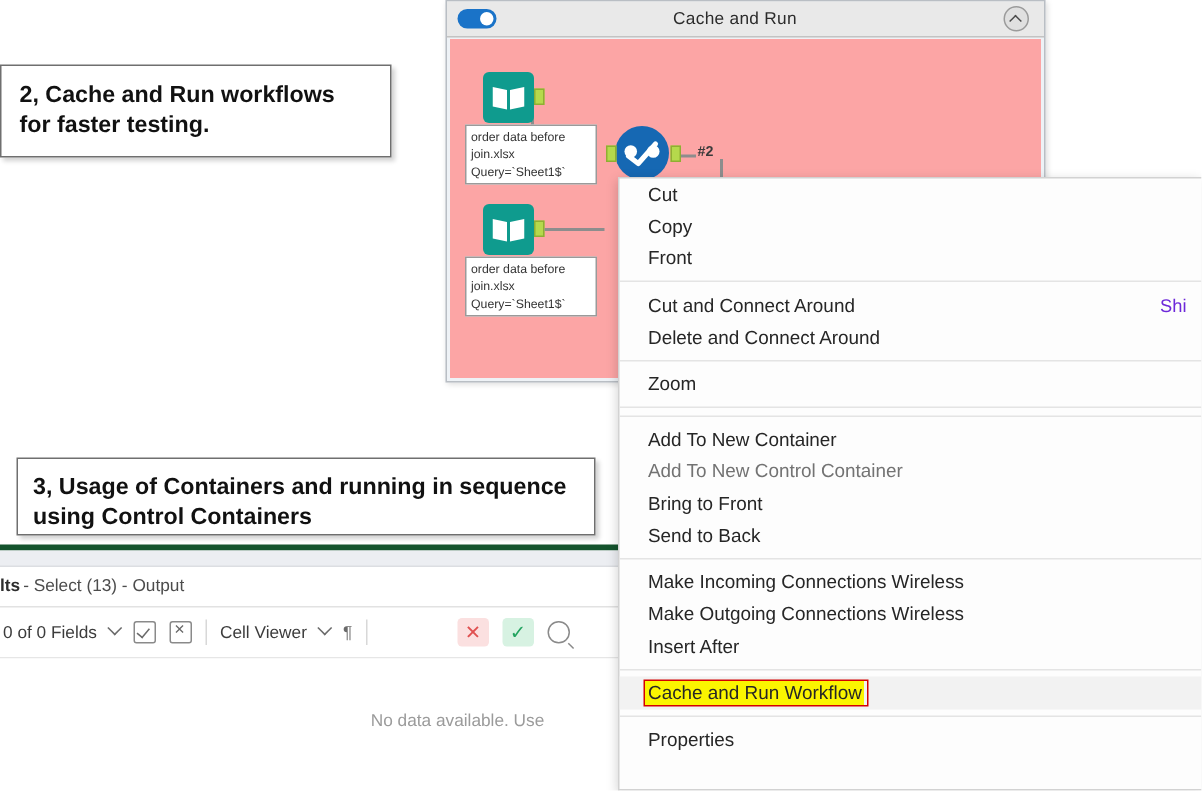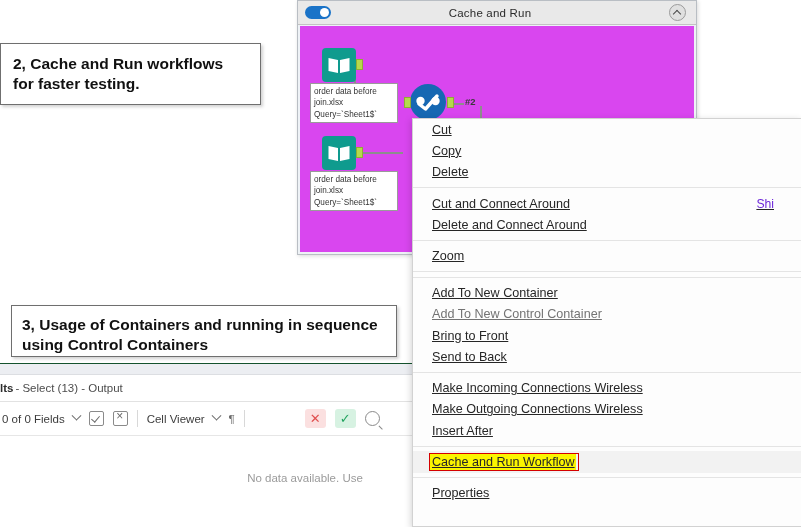--- a/index.html
+++ b/index.html
@@ -114,21 +114,21 @@
     border-left: 1.6px solid #4a4a4a;
     border-top: 1.6px solid #4a4a4a;
     transform: rotate(45deg);
   }
   #canvas-area {
     position: absolute;
     left: 2px;
     top: 25px;
     right: 2px;
     bottom: 2px;
-    background: #d946ef;
+    background: #fca5a5;
     overflow: hidden;
   }
 
   
   .tool-icon {
     position: absolute;
     border-radius: 3px;
   }
   .tool-input {
     width: 34px;
@@ -205,21 +205,21 @@
   }
 
   
   #results-panel {
     position: absolute;
     left: 0px;
     top: 363px;
     width: 520px;
     height: 132px;
     background: #ffffff;
-    border-top: 1px solid #14532d;
+    border-top: 4px solid #14532d;
     box-sizing: border-box;
   }
   #results-topbar {
     height: 10px;
     background: #eceef2;
     border-bottom: 1px solid #dcdee2;
   }
   #results-title {
     height: 26px;
     display: flex;
@@ -322,24 +322,23 @@
     box-sizing: border-box;
     font-size: 12.6px;
     color: #262626;
     overflow: hidden;
   }
   .menu-item {
     height: 21.3px;
     display: flex;
     align-items: center;
     padding-left: 19px;
-    padding-right: 27px;
+    padding-right: 10px;
     white-space: nowrap;
     position: relative;
-    text-decoration: underline;
   }
   .menu-item .mi-label { position: relative; z-index: 2; }
   .menu-item.disabled { color: #737373; }
   .menu-item.hovered { background: #f2f2f2; }
   .menu-item .shortcut {
     margin-left: auto;
     color: #6d28d9;
     font-size: 12.2px;
   }
   .menu-sep {
@@ -490,21 +489,21 @@
 </div>
 
 <div id="context-menu">
     <div class="menu-item">
       <span class="mi-label">Cut</span>
     </div>
     <div class="menu-item">
       <span class="mi-label">Copy</span>
     </div>
     <div class="menu-item">
-      <span class="mi-label">Delete</span>
+      <span class="mi-label">Front</span>
     </div>
     <div class="menu-sep"></div>
     <div class="menu-item">
       <span class="mi-label">Cut and Connect Around</span>
       <span class="shortcut">Shi</span>
     </div>
     <div class="menu-item">
       <span class="mi-label">Delete and Connect Around</span>
     </div>
     <div class="menu-sep"></div>

